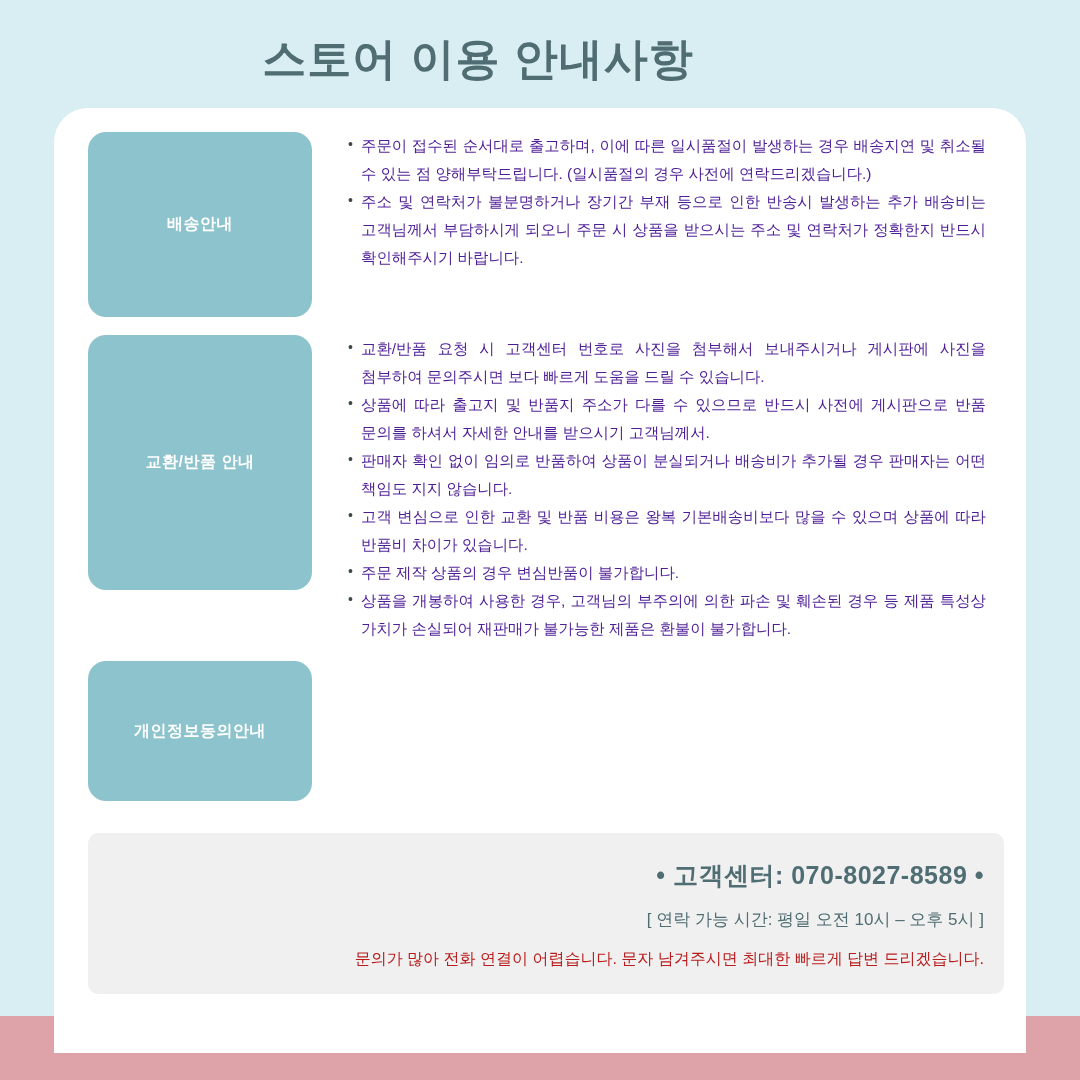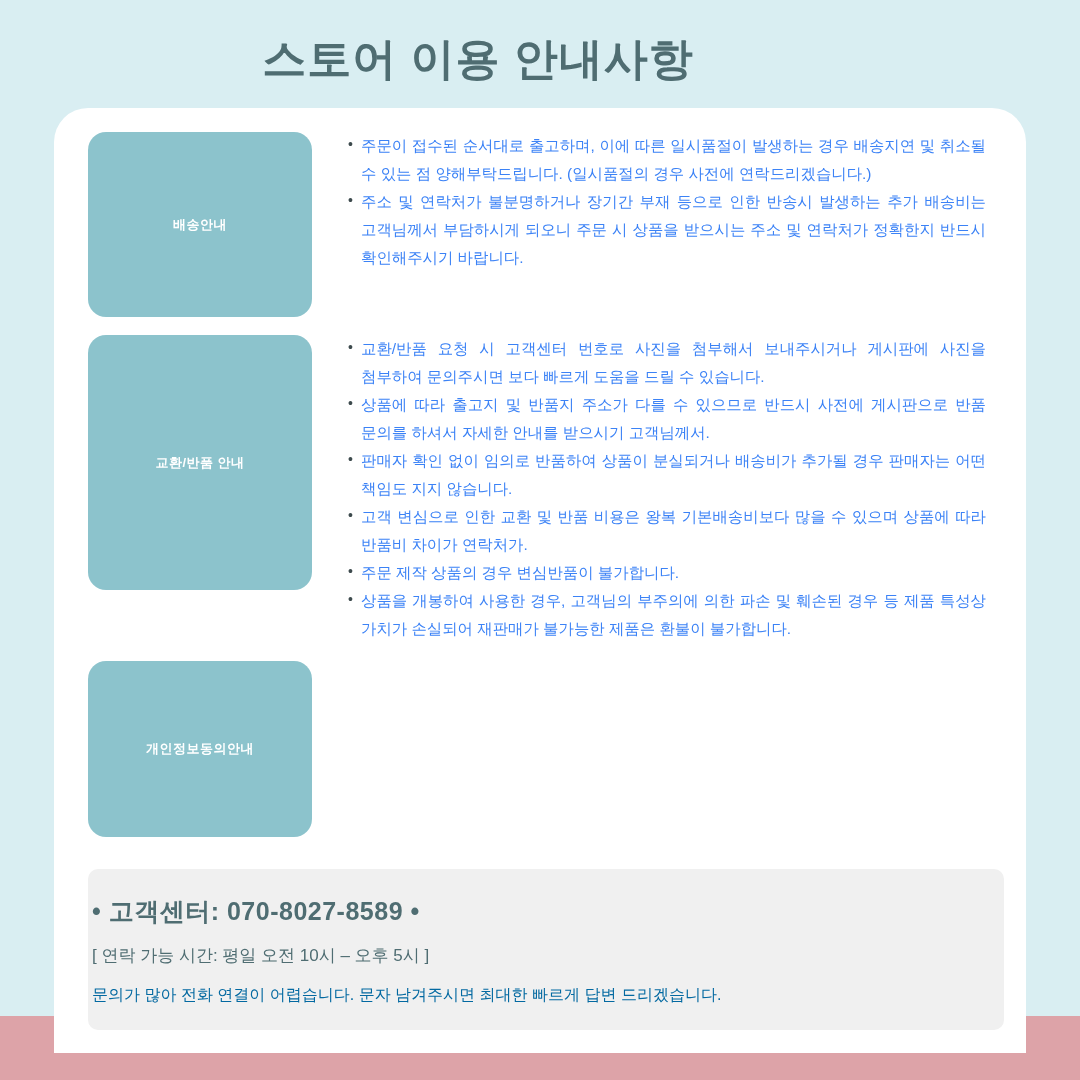--- a/index.html
+++ b/index.html
@@ -59,21 +59,21 @@
     display: flex;
     align-items: stretch;
     padding: 0 34px 0 34px;
   }
 
   .label-box {
     flex: 0 0 224px;
     background: #8cc3cc;
     border-radius: 18px;
     color: #ffffff;
-    font-size: 13px;
+    font-size: 16px;
     font-weight: bold;
     letter-spacing: 0.5px;
     display: flex;
     align-items: center;
     justify-content: center;
     text-align: left;
   }
 
   .body-box {
     flex: 1 1 auto;
@@ -81,66 +81,66 @@
     padding-right: 6px;
     display: flex;
     flex-direction: column;
     justify-content: flex-start;
   }
 
   .bullet-line {
     position: relative;
     font-size: 15.4px;
     line-height: 1.82;
-    color: #3b82f6;
+    color: #4c1d95;
     padding-left: 13px;
     text-align: justify;
     word-break: keep-all;
   }
   .bullet-line::before {
     content: "•";
     position: absolute;
     left: 0;
     top: 0;
     color: #3d4a4d;
     font-size: 14px;
   }
 
   
   .row-shipping { margin-top: 24px; }
   .row-shipping .label-box { height: 185px; }
   .row-exchange { margin-top: 18px; }
   .row-exchange .label-box { height: 255px; }
   .row-privacy { margin-top: 18px; }
-  .row-privacy .label-box { height: 176px; }
+  .row-privacy .label-box { height: 140px; }
 
   
   .contact-panel {
     margin: 32px 22px 0 34px;
     background: #f0f0f0;
     border-radius: 10px;
-    padding: 26px 20px 24px 4px;
-    text-align: left;
+    padding: 26px 20px 24px 16px;
+    text-align: right;
   }
   .contact-main {
     font-size: 25px;
     font-weight: bold;
     color: #4f6d72;
     letter-spacing: 0.5px;
   }
   .contact-hours {
     margin-top: 16px;
     font-size: 17px;
     font-weight: normal;
     color: #4f6d72;
   }
   .contact-note {
     margin-top: 18px;
     font-size: 16px;
-    color: #0369a1;
+    color: #b91c1c;
   }
 </style>
 </head>
 <body>
 
 <div class="bg-top"></div>
 <div class="bg-bottom"></div>
 
 <div class="page-title">스토어 이용 안내사항</div>
 
@@ -153,21 +153,21 @@
       <div class="bullet-line">주소 및 연락처가 불분명하거나 장기간 부재 등으로 인한 반송시 발생하는 추가 배송비는 고객님께서 부담하시게 되오니 주문 시 상품을 받으시는 주소 및 연락처가 정확한지 반드시 확인해주시기 바랍니다.</div>
     </div>
   </div>
 
   <div class="section-row row-exchange">
     <div class="label-box">교환/반품 안내</div>
     <div class="body-box">
       <div class="bullet-line">교환/반품 요청 시 고객센터 번호로 사진을 첨부해서 보내주시거나 게시판에 사진을 첨부하여 문의주시면 보다 빠르게 도움을 드릴 수 있습니다.</div>
       <div class="bullet-line">상품에 따라 출고지 및 반품지 주소가 다를 수 있으므로 반드시 사전에 게시판으로 반품 문의를 하셔서 자세한 안내를 받으시기 고객님께서.</div>
       <div class="bullet-line">판매자 확인 없이 임의로 반품하여 상품이 분실되거나 배송비가 추가될 경우 판매자는 어떤 책임도 지지 않습니다.</div>
-      <div class="bullet-line">고객 변심으로 인한 교환 및 반품 비용은 왕복 기본배송비보다 많을 수 있으며 상품에 따라 반품비 차이가 연락처가.</div>
+      <div class="bullet-line">고객 변심으로 인한 교환 및 반품 비용은 왕복 기본배송비보다 많을 수 있으며 상품에 따라 반품비 차이가 있습니다.</div>
       <div class="bullet-line">주문 제작 상품의 경우 변심반품이 불가합니다.</div>
       <div class="bullet-line">상품을 개봉하여 사용한 경우, 고객님의 부주의에 의한 파손 및 훼손된 경우 등 제품 특성상 가치가 손실되어 재판매가 불가능한 제품은 환불이 불가합니다.</div>
     </div>
   </div>
 
   <div class="section-row row-privacy">
     <div class="label-box">개인정보동의안내</div>
   </div>
 
   <div class="contact-panel">

